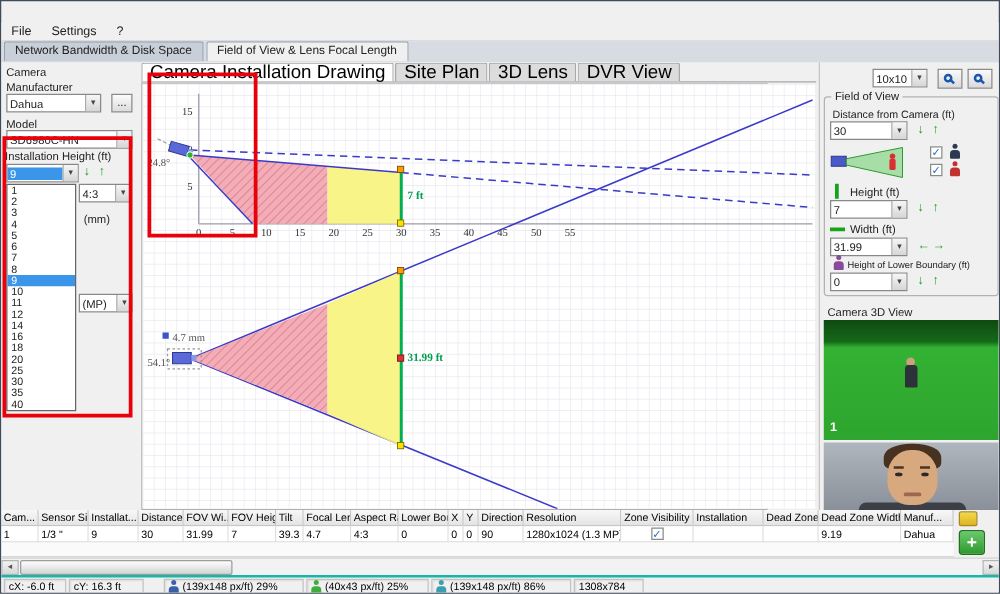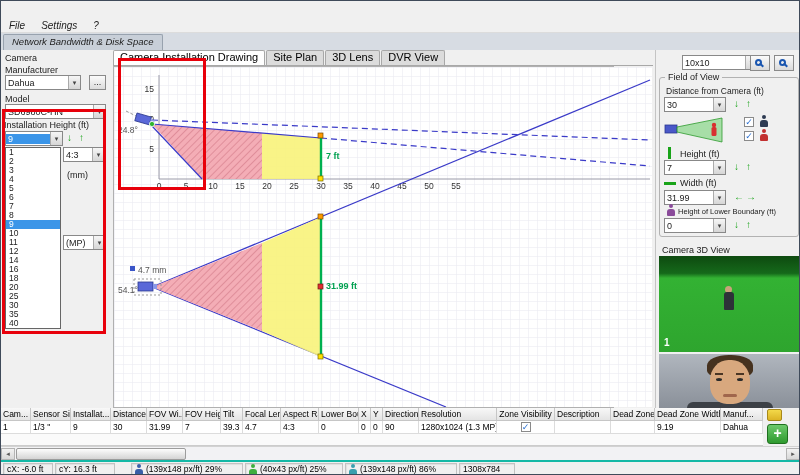--- a/index.html
+++ b/index.html
@@ -8,45 +8,45 @@
 
   
   .titlebar { position:absolute; left:0; top:0; right:0; height:17px; background:linear-gradient(#8b98ab,#5a6579 55%,#49536a); display:flex; align-items:center; padding:0 4px; color:#fff; font-size:10px; }
   .app-icon { width:11px; height:11px; background:linear-gradient(135deg,#53b1e8,#2a5fa8); border:1px solid #d8e4f0; margin-right:4px; }
   .winbtns { margin-left:auto; display:flex; gap:2px; }
   .winbtn { width:26px; height:13px; font-size:9px; line-height:11px; text-align:center; color:#fff; background:linear-gradient(#7e8a9d,#525d70); border:1px solid #39434f; border-radius:2px; }
   .winbtn.close { background:linear-gradient(#e0887c,#bf3a2b); width:32px; }
 
   
   .menubar { position:absolute; left:0; top:17px; right:0; height:15px; background:#f0f0f0; border-bottom:1px solid #dcdcdc; display:flex; align-items:center; font-size:10px; color:#222; }
-  .menu-item { padding:0 8px;font-style:italic; }
-
-  
-  .maintabs { position:absolute; left:0; top:32px; right:0; height:17px; background:#d7dce3; display:flex; align-items:center; padding-left:2px;font-style:italic; }
+  .menu-item { padding:0 8px; }
+
+  
+  .maintabs { position:absolute; left:0; top:32px; right:0; height:17px; background:#d7dce3; display:flex; align-items:flex-start; padding-left:2px; }
   .maintab { font-size:9.5px; height:16px; line-height:14px; padding:0 8px; background:#c8cfd8; border:1px solid #98a2ae; border-bottom:none; border-radius:2px 2px 0 0; margin-right:2px; color:#222; white-space:nowrap; }
   .maintab.active { background:#f0f0f0; }
 
   
   .left-panel { position:absolute; left:0; top:49px; width:112px; height:358px; background:#f0f0f0; font-size:9px; color:#222; }
   .lbl { position:absolute; white-space:nowrap; }
   .combo { position:absolute; height:15px; background:#fff; border:1px solid #888; display:flex; align-items:center; }
   .combo-value { flex:1; padding:0 2px; font-size:9px; white-space:nowrap; overflow:hidden; }
   .combo-value.sel { background:#3b95e8; color:#fff; }
   .combo-btn { width:12px; align-self:stretch; background:linear-gradient(#f6f6f6,#d6d6d6); border-left:1px solid #aaa; font-size:7px; text-align:center; line-height:13px; color:#444; }
   .mini-btn { position:absolute; height:15px; background:linear-gradient(#fbfbfb,#dcdcdc); border:1px solid #8a8a8a; font-size:9px; text-align:center; line-height:13px; }
   .spin { position:absolute; color:#19a319; font-weight:bold; font-size:10px; line-height:10px; }
   .dd-list { position:absolute; left:4px; top:97px; width:56px; height:182px; background:#fff; border:1px solid #666; z-index:6; }
   .dd-item { height:9px; line-height:9px; padding-left:3px; font-size:8.5px; }
   .dd-item.selected { background:#3b95e8; color:#fff; }
 
   
   .subtabs { position:absolute; left:112px; top:49px; width:540px; height:16px; background:#f0f0f0; display:flex; align-items:flex-end; border-bottom:1px solid #a8a8a8; }
-  .subtab { font-size:11px; height:15px; line-height:13px; padding:0 6px; background:#dcdcdc; border:1px solid #a8a8a8; border-bottom:none; border-radius:2px 2px 0 0; margin-right:1px; white-space:nowrap; }
+  .subtab { font-size:15px; height:15px; line-height:13px; padding:0 6px; background:#dcdcdc; border:1px solid #a8a8a8; border-bottom:none; border-radius:2px 2px 0 0; margin-right:1px; white-space:nowrap; }
   .subtab.active { background:#fff; }
-  .canvas-wrap { position:absolute; left:112px; top:65px; width:501px; height:342px; background:#fff; border:1px solid #b0b0b0; }
+  .canvas-wrap { position:absolute; left:112px; top:65px; width:501px; height:342px; background:#fff; border:1px solid #b0b0b0;font-family:Liberation Serif, serif; }
   .bl { stroke:#3a3ac8; stroke-width:1.2; fill:none; }
   .dash { stroke-dasharray:6,4; }
   .tick { font-size:8.5px; fill:#333; }
   .glabel { font-size:9px; fill:#00a050; font-weight:bold; }
   .alabel { font-size:8.5px; fill:#555; }
 
   
   .right-panel { position:absolute; left:654px; top:49px; width:146px; height:358px; background:#f0f0f0; border-left:1px solid #c4c4c4; font-size:9px; color:#222; }
   .groupbox { position:absolute; border:1px solid #b2b2b2; border-radius:3px; }
   .group-label { position:absolute; background:#f0f0f0; padding:0 3px; font-size:9px; z-index:2; }
@@ -108,20 +108,21 @@
 
 
   <div class="menubar">
     <span class="menu-item">File</span>
     <span class="menu-item">Settings</span>
     <span class="menu-item">?</span>
   </div>
 
   <div class="maintabs">
     <span class="maintab">Network Bandwidth &amp; Disk Space</span>
+    <span class="maintab active">Field of View &amp; Lens Focal Length</span>
   </div>
 
   <div class="left-panel">
     <span class="lbl" style="left:4px;top:3px">Camera</span>
     <span class="lbl" style="left:4px;top:15px">Manufacturer</span>
     <div class="combo" style="left:4px;top:25px;width:76px">
       <span class="combo-value">Dahua</span>
       <span class="combo-btn">▾</span>
     </div>
     <span class="mini-btn" style="left:88px;top:25px;width:17px">...</span>
@@ -240,21 +241,21 @@
       <rect x="204" y="147" width="5" height="5" fill="#ff9a00" stroke="#7a4a00" stroke-width="0.7"></rect>
       <rect x="204" y="217" width="5" height="5" fill="#e03030" stroke="#701818" stroke-width="0.7"></rect>
       <rect x="204" y="287" width="5" height="5" fill="#ffe000" stroke="#7a6a00" stroke-width="0.7"></rect>
       <text class="alabel" x="24" y="206">4.7 mm</text>
       <text class="alabel" x="4" y="226">54.1°</text>
       <text class="glabel" x="212" y="222">31.99 ft</text>
     </svg>
   </div>
 
   <div class="right-panel">
-    <div class="combo" style="left:26px;top:5px;width:76px">
+    <div class="combo" style="left:42px;top:5px;width:44px">
       <span class="combo-value">10x10</span>
       <span class="combo-btn">▾</span>
     </div>
     <span class="zoom-btn" style="left:94px;top:5px">
         <span class="mag"></span>
       </span>
     <span class="zoom-btn" style="left:118px;top:5px">
         <span class="mag"></span>
       </span>
 
@@ -335,21 +336,21 @@
     <span class="th c5">FOV Heig...</span>
     <span class="th c6">Tilt</span>
     <span class="th c7">Focal Len...</span>
     <span class="th c8">Aspect Ra...</span>
     <span class="th c9">Lower Bou...</span>
     <span class="th c10">X</span>
     <span class="th c11">Y</span>
     <span class="th c12">Direction</span>
     <span class="th c13">Resolution</span>
     <span class="th c14">Zone Visibility</span>
-    <span class="th c15">Description</span>
+    <span class="th c15">Installation</span>
     <span class="th c16">Dead Zone</span>
     <span class="th c17">Dead Zone Width</span>
     <span class="th c18">Manuf...</span>
   </div>
   <div class="trow data">
     <span class="td c0">1</span>
     <span class="td c1">1/3 "</span>
     <span class="td c2">9</span>
     <span class="td c3">30</span>
     <span class="td c4">31.99</span>

